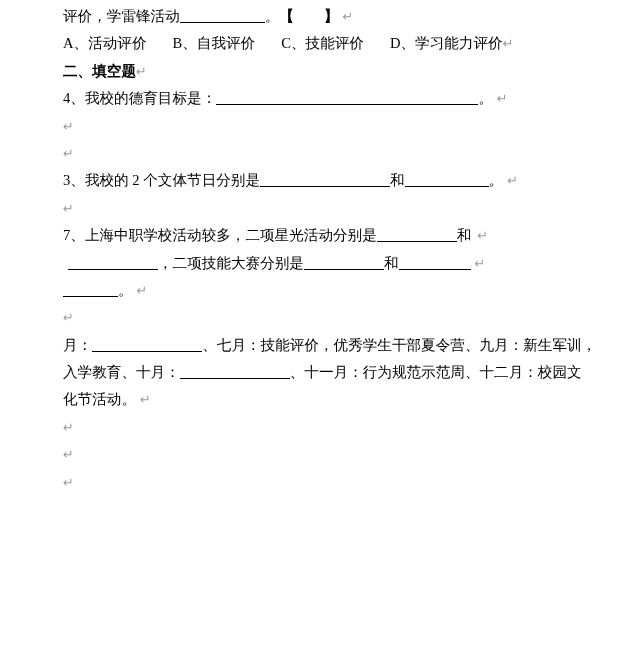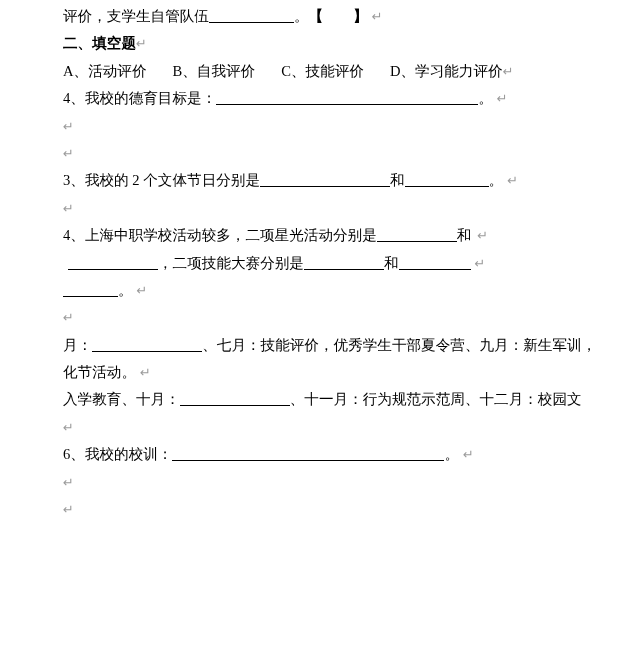--- a/index.html
+++ b/index.html
@@ -39,32 +39,31 @@
   .mark {
     color: #9b9b9b;
     font-size: 13px;
     font-family: "DejaVu Sans", sans-serif;
   }
 </style>
 </head>
 <body>
 
 <div class="doc">
-    <div class="line"><span class="txt">评价，支学生自管队伍</span><span class="blank" style="width: 85px; border-bottom-color: rgb(0, 0, 0);"></span><span class="txt">。</span><span class="txt bold">【</span><span class="gap" style="width: 30px;"></span><span class="txt bold">】</span><span class="gap" style="width: 4px;"></span><span class="mark" style="color: rgb(155, 155, 155);">↵</span></div>
+    <div class="line"><span class="txt">评价，学雷锋活动</span><span class="blank" style="width: 85px; border-bottom-color: rgb(0, 0, 0);"></span><span class="txt">。</span><span class="txt bold">【</span><span class="gap" style="width: 30px;"></span><span class="txt bold">】</span><span class="gap" style="width: 4px;"></span><span class="mark" style="color: rgb(155, 155, 155);">↵</span></div>
+    <div class="line"><span class="txt">A、活动评价</span><span class="gap" style="width: 26px;"></span><span class="txt">B、自我评价</span><span class="gap" style="width: 26px;"></span><span class="txt">C、技能评价</span><span class="gap" style="width: 26px;"></span><span class="txt">D、学习能力评价</span><span class="mark" style="color: rgb(155, 155, 155);">↵</span></div>
     <div class="line"><span class="txt bold">二、填空题</span><span class="mark" style="color: rgb(155, 155, 155);">↵</span></div>
-    <div class="line"><span class="txt">A、活动评价</span><span class="gap" style="width: 26px;"></span><span class="txt">B、自我评价</span><span class="gap" style="width: 26px;"></span><span class="txt">C、技能评价</span><span class="gap" style="width: 26px;"></span><span class="txt">D、学习能力评价</span><span class="mark" style="color: rgb(155, 155, 155);">↵</span></div>
     <div class="line"><span class="txt">4、我校的德育目标是：</span><span class="blank" style="width: 262px; border-bottom-color: rgb(0, 0, 0);"></span><span class="txt">。</span><span class="gap" style="width: 4px;"></span><span class="mark" style="color: rgb(155, 155, 155);">↵</span></div>
     <div class="line"><span class="mark" style="color: rgb(155, 155, 155);">↵</span></div>
     <div class="line"><span class="mark" style="color: rgb(155, 155, 155);">↵</span></div>
     <div class="line"><span class="txt">3、我校的 2 个文体节日分别是</span><span class="blank" style="width: 130px; border-bottom-color: rgb(0, 0, 0);"></span><span class="txt">和</span><span class="blank" style="width: 84px; border-bottom-color: rgb(0, 0, 0);"></span><span class="txt">。</span><span class="gap" style="width: 4px;"></span><span class="mark" style="color: rgb(155, 155, 155);">↵</span></div>
     <div class="line"><span class="mark" style="color: rgb(155, 155, 155);">↵</span></div>
-    <div class="line"><span class="txt">4、上海中职学校活动较多，二项星光活动分别是</span><span class="blank" style="width: 80px; border-bottom-color: rgb(0, 0, 0);"></span><span class="txt">和</span><span class="gap" style="width: 6px;"></span><span class="mark" style="color: rgb(155, 155, 155);">↵</span></div>
+    <div class="line"><span class="txt">7、上海中职学校活动较多，二项星光活动分别是</span><span class="blank" style="width: 80px; border-bottom-color: rgb(0, 0, 0);"></span><span class="txt">和</span><span class="gap" style="width: 6px;"></span><span class="mark" style="color: rgb(155, 155, 155);">↵</span></div>
     <div class="line"><span class="gap" style="width: 5px;"></span><span class="blank" style="width: 90px; border-bottom-color: rgb(0, 0, 0);"></span><span class="txt">，二项技能大赛分别是</span><span class="blank" style="width: 80px; border-bottom-color: rgb(0, 0, 0);"></span><span class="txt">和</span><span class="blank" style="width: 72px; border-bottom-color: rgb(0, 0, 0);"></span><span class="gap" style="width: 4px;"></span><span class="mark" style="color: rgb(155, 155, 155);">↵</span></div>
     <div class="line"><span class="blank" style="width: 55px; border-bottom-color: rgb(0, 0, 0);"></span><span class="txt">。</span><span class="gap" style="width: 4px;"></span><span class="mark" style="color: rgb(155, 155, 155);">↵</span></div>
     <div class="line"><span class="mark" style="color: rgb(155, 155, 155);">↵</span></div>
     <div class="line"><span class="txt">月：</span><span class="blank" style="width: 110px; border-bottom-color: rgb(0, 0, 0);"></span><span class="txt">、七月：技能评价，优秀学生干部夏令营、九月：新生军训，</span></div>
+    <div class="line"><span class="txt">入学教育、十月：</span><span class="blank" style="width: 110px; border-bottom-color: rgb(0, 0, 0);"></span><span class="txt">、十一月：行为规范示范周、十二月：校园文</span></div>
     <div class="line"><span class="txt">化节活动。</span><span class="gap" style="width: 4px;"></span><span class="mark" style="color: rgb(155, 155, 155);">↵</span></div>
-    <div class="line"><span class="txt">入学教育、十月：</span><span class="blank" style="width: 110px; border-bottom-color: rgb(0, 0, 0);"></span><span class="txt">、十一月：行为规范示范周、十二月：校园文</span></div>
     <div class="line"><span class="mark" style="color: rgb(155, 155, 155);">↵</span></div>
-    <div class="line"><span class="txt">6、我校的校训：</span><span class="blank" style="width: 272px; border-bottom-color: rgb(0, 0, 0);"></span><span class="txt">。</span><span class="gap" style="width: 4px;"></span><span class="mark" style="color: rgb(155, 155, 155);">↵</span></div>
     <div class="line"><span class="mark" style="color: rgb(155, 155, 155);">↵</span></div>
     <div class="line"><span class="mark" style="color: rgb(155, 155, 155);">↵</span></div>
   </div>
 
 </body></html>

